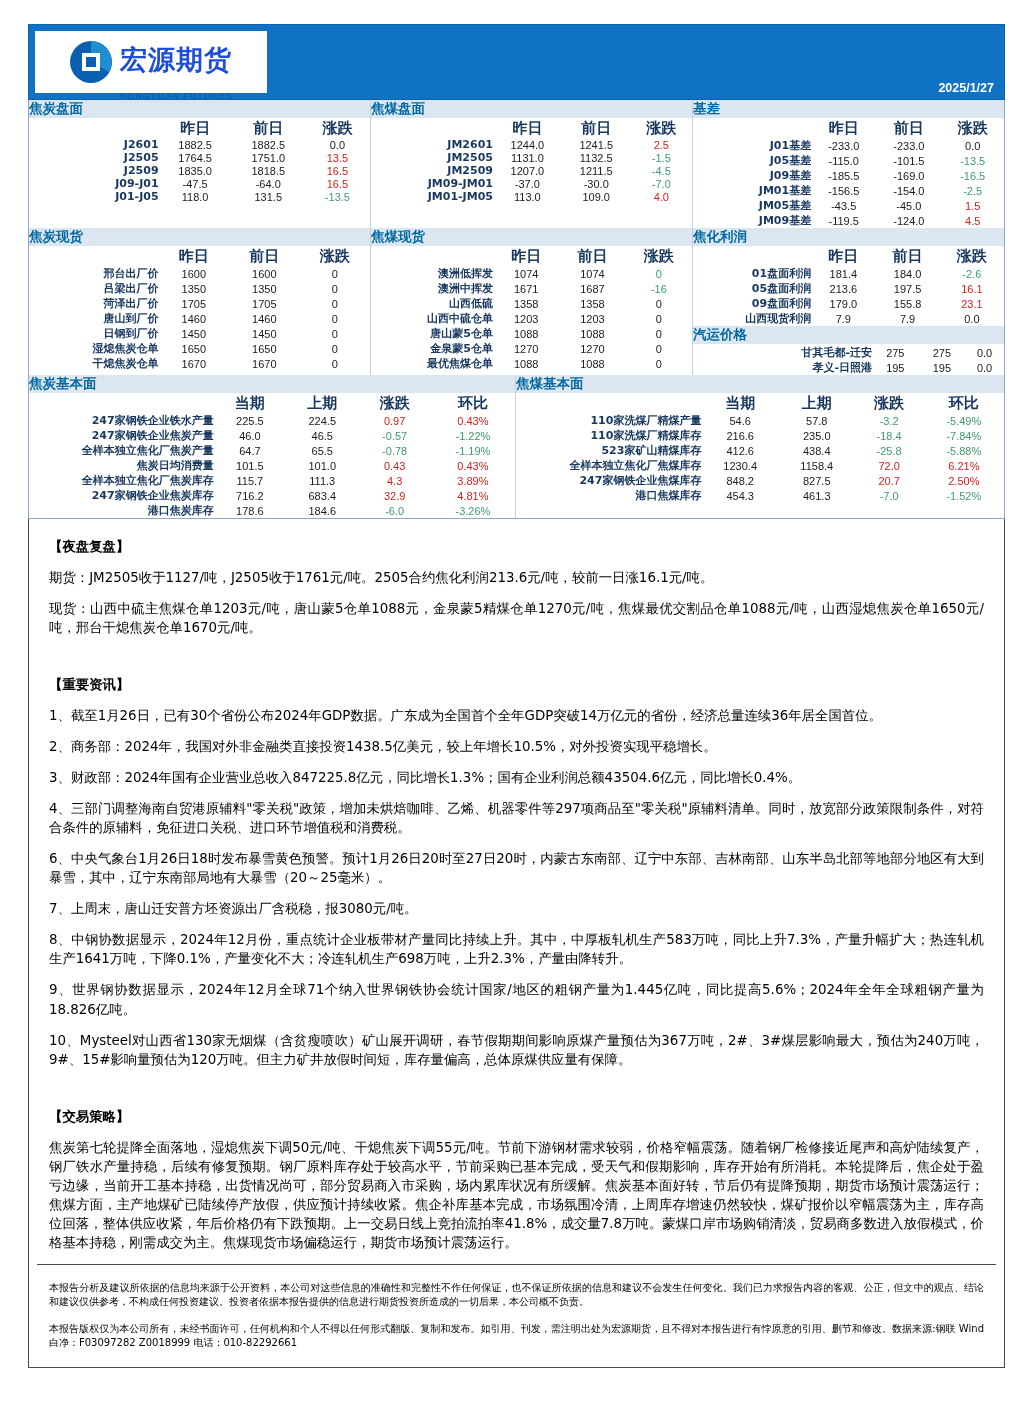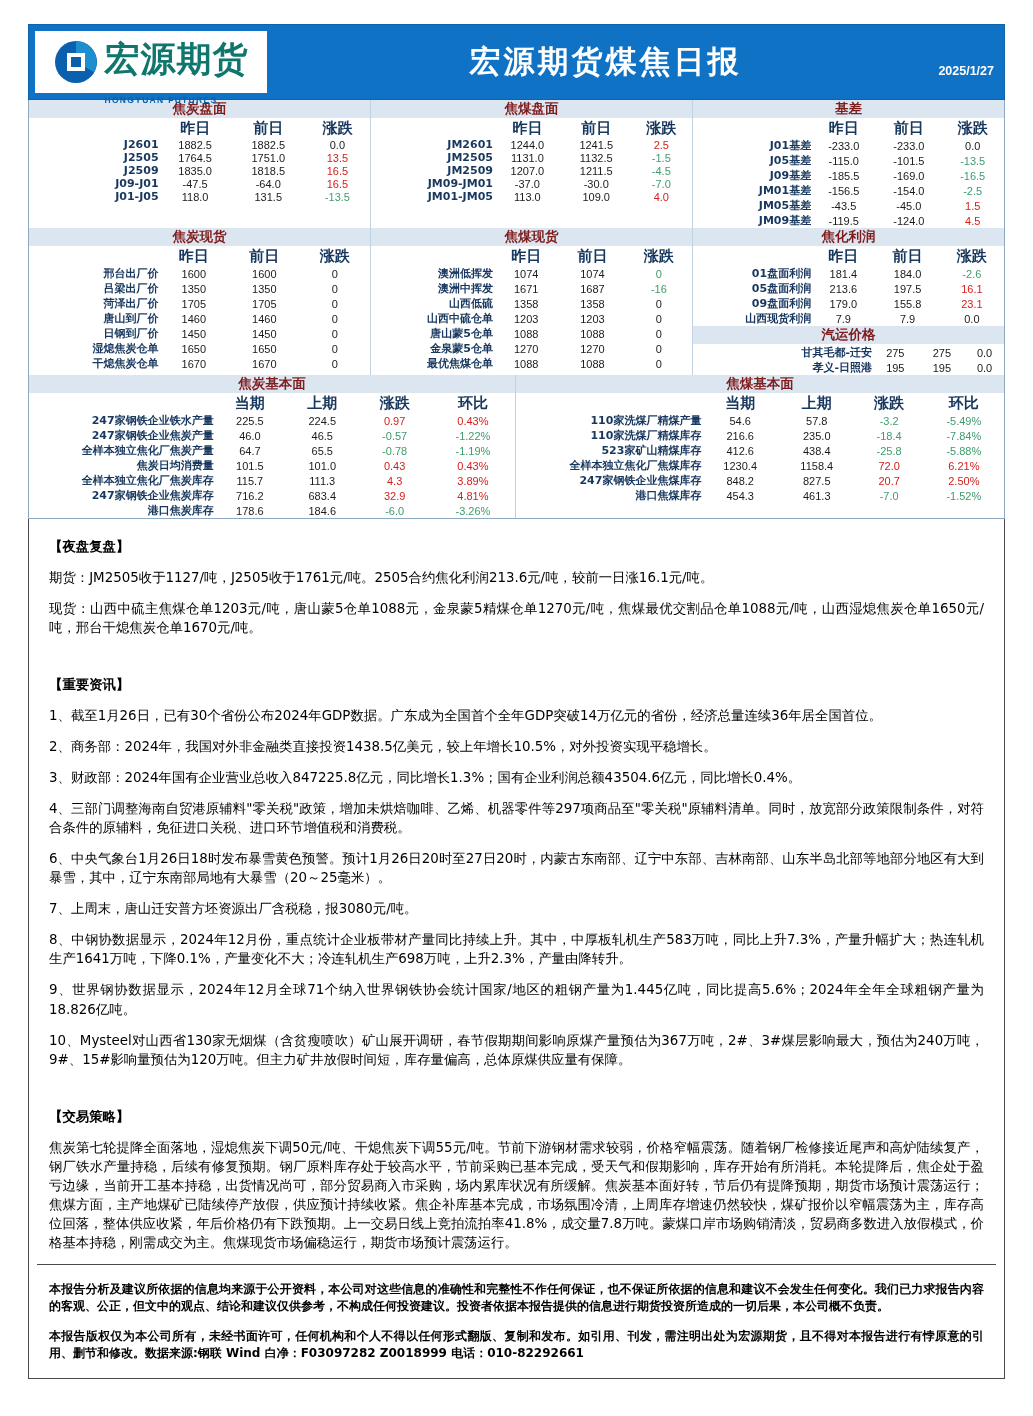--- a/index.html
+++ b/index.html
@@ -28,54 +28,54 @@
     background: #ffffff;
     width: 232px; height: 62px;
     margin-left: 6px;
     display: flex; align-items: center; justify-content: center;
     flex-shrink: 0;
   }
   .logo-inner { display: flex; align-items: center; gap: 7px; }
   .logo-mark { width: 44px; height: 44px; flex-shrink: 0; }
   .logo-text { display: flex; flex-direction: column; line-height: 1; }
   .logo-cn {
-    font-size: 35px; font-weight: bold; color: #0f766e;
+    font-size: 27px; font-weight: bold; color: #1d4ed8;
     letter-spacing: 1px; font-family: "DejaVu Sans", sans-serif; margin-top: 22px;
   }
   .logo-en {
     font-size: 8.5px; font-weight: bold; color: #0a5fae;
     letter-spacing: 1.3px; margin-top: 19px;
   }
   .header-title {
     flex: 1; text-align: center;
     color: #ffffff; font-size: 31px; font-weight: bold;
     letter-spacing: 3px;
     font-family: "DejaVu Sans", sans-serif;
     margin-right: 60px;
   }
   .header-date {
-    position: absolute; right: 10px; bottom: 21px;
+    position: absolute; right: 10px; bottom: 4px;
     color: #ffffff; font-size: 12.5px; font-weight: bold;
   }
 
   
   .grid-wrap { border: 1px solid #8ea9c4; border-top: none; }
   .row { display: flex; }
   .cellbox { border-right: 1px solid #c3d2e0; }
   .cellbox:last-child { border-right: none; }
 
   table.t { width: 100%; border-collapse: collapse; }
   table.t td, table.t th { padding: 0; }
 
   .sec-title {
     background: #dce6f1;
-    color: #7f1d1d;
+    color: #0369a1;
     font-weight: bold;
     font-size: 13.5px;
-    text-align: center;
+    text-align: left;
     padding: 3px 0 4px 0;
     font-family: Liberation Serif, serif;
     border-bottom: 1px solid #ffffff;
   }
   .col-head {
     color: #17375e; font-weight: bold; font-size: 15px;
     text-align: center; padding: 3px 0 2px 0;
     font-family: "DejaVu Sans", sans-serif;
   }
   .rowlabel {
@@ -104,24 +104,23 @@
     color: #000000;
     font-family: "DejaVu Sans", sans-serif;
   }
   .sec-head { font-weight: bold; margin: 0; }
   .para { margin: 12px; text-align: justify; }
   .blank { height: 14px; }
   .disclaimer {
     border-top: 1px solid #4a4a4a;
     margin-top: 6px;
     padding-top: 4px;
-    font-size: 12px;
+    font-size: 10px;
     line-height: 1.45;
     color: #000;
-    font-weight: bold;
   }
 </style>
 </head>
 <body>
 
 <div id="page">
 
   <div class="header">
     <div class="logo-box">
       <div class="logo-inner">
@@ -130,21 +129,20 @@
           <path d="M22 1 A21 21 0 0 1 40 32 L22 22 Z" fill="#1d8fd1"></path>
           <rect x="13" y="13" width="18" height="18" fill="#ffffff"></rect>
           <rect x="17" y="17" width="10" height="10" fill="#0a5fae"></rect>
         </svg>
         <div class="logo-text">
           <div class="logo-cn">宏源期货</div>
           <div class="logo-en">HONGYUAN FUTURES</div>
         </div>
       </div>
     </div>
-    <div class="header-title">宏源期货煤焦日报</div>
     <div class="header-date">2025/1/27</div>
   </div>
 
   <div class="grid-wrap">
 
     <div class="row">
       <div class="cellbox" style="width:342px">
         <table class="t">
             <tbody>
               <tr>

